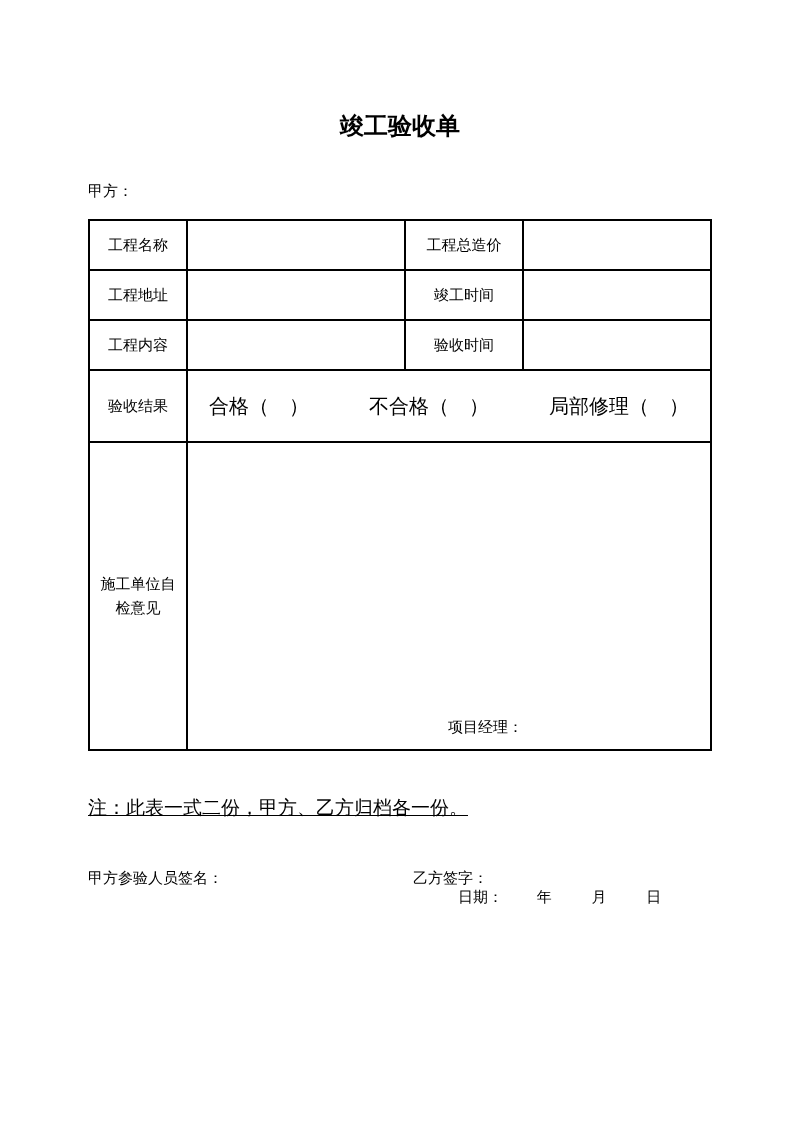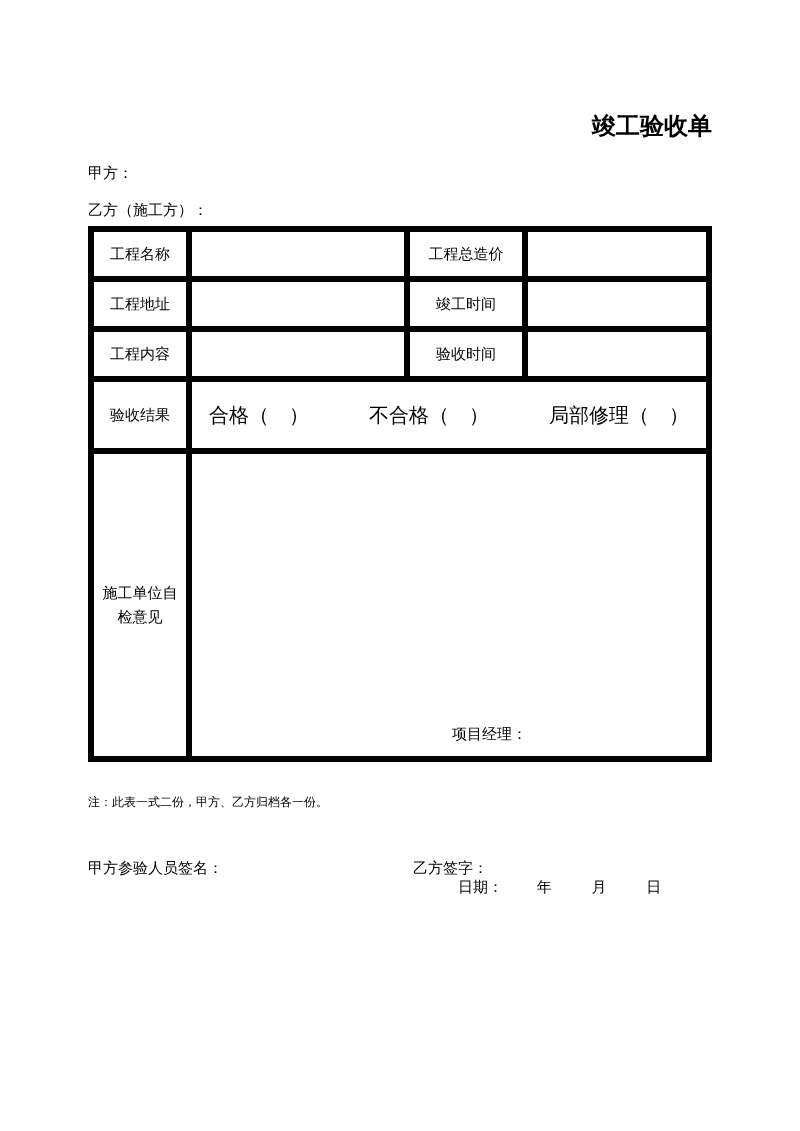--- a/index.html
+++ b/index.html
@@ -11,40 +11,40 @@
       width: 800px;
       height: 1131px;
       background: #ffffff;
       font-family: "SimSun", "宋体", serif;
       position: relative;
     }
     .page {
       padding: 110px 88px 60px 88px;
     }
     .title {
-      text-align: right;
+      text-align: center;
       font-size: 24px;
       font-weight: bold;
-      margin-bottom: 22px;
+      margin-bottom: 40px;
     }
     .party-line {
       font-size: 15px;
       margin-bottom: 18px;
     }
     .party-line-b {
       font-size: 15px;
       margin-bottom: 6px;
     }
     table {
       width: 100%;
       border-collapse: collapse;
       border: 1.5px solid #000;
     }
     td {
-      border: 6px solid #000000;
+      border: 2px solid #000000;
       font-size: 15px;
       text-align: center;
       vertical-align: middle;
       padding: 0 4px;
     }
     .label-cell {
       width: 98px;
       height: 50px;
     }
     .value-cell-1 {
@@ -72,22 +72,23 @@
       position: relative;
     }
     .project-manager {
       position: absolute;
       bottom: 12px;
       left: 260px;
       font-size: 15px;
       text-align: center;
     }
     .note {
-      font-size: 12px;
-      margin-top: 32px;
+      font-size: 19px;
+      margin-top: 44px;
+      text-decoration: underline;
     }
     .sign-row {
       display: flex;
       margin-top: 48px;
       font-size: 15px;
     }
     .sign-a {
       flex: 0 0 325px;
     }
     .date-row {
@@ -102,21 +103,20 @@
     .date-y { margin-right: 36px; }
     .date-m { margin-right: 36px; }
   </style>
 </head>
 <body>
 
 <div class="page">
   <h1 class="title">竣工验收单</h1>
 
   <div class="party-line">甲方：</div>
-  <div class="party-line-b">乙方（施工方）：</div>
 
   <table>
     <tbody>
         <tr>
       <td class="label-cell">工程名称</td>
       <td class="value-cell-1"></td>
       <td class="label-cell-2">工程总造价</td>
       <td></td>
     </tr>
     <tr>

